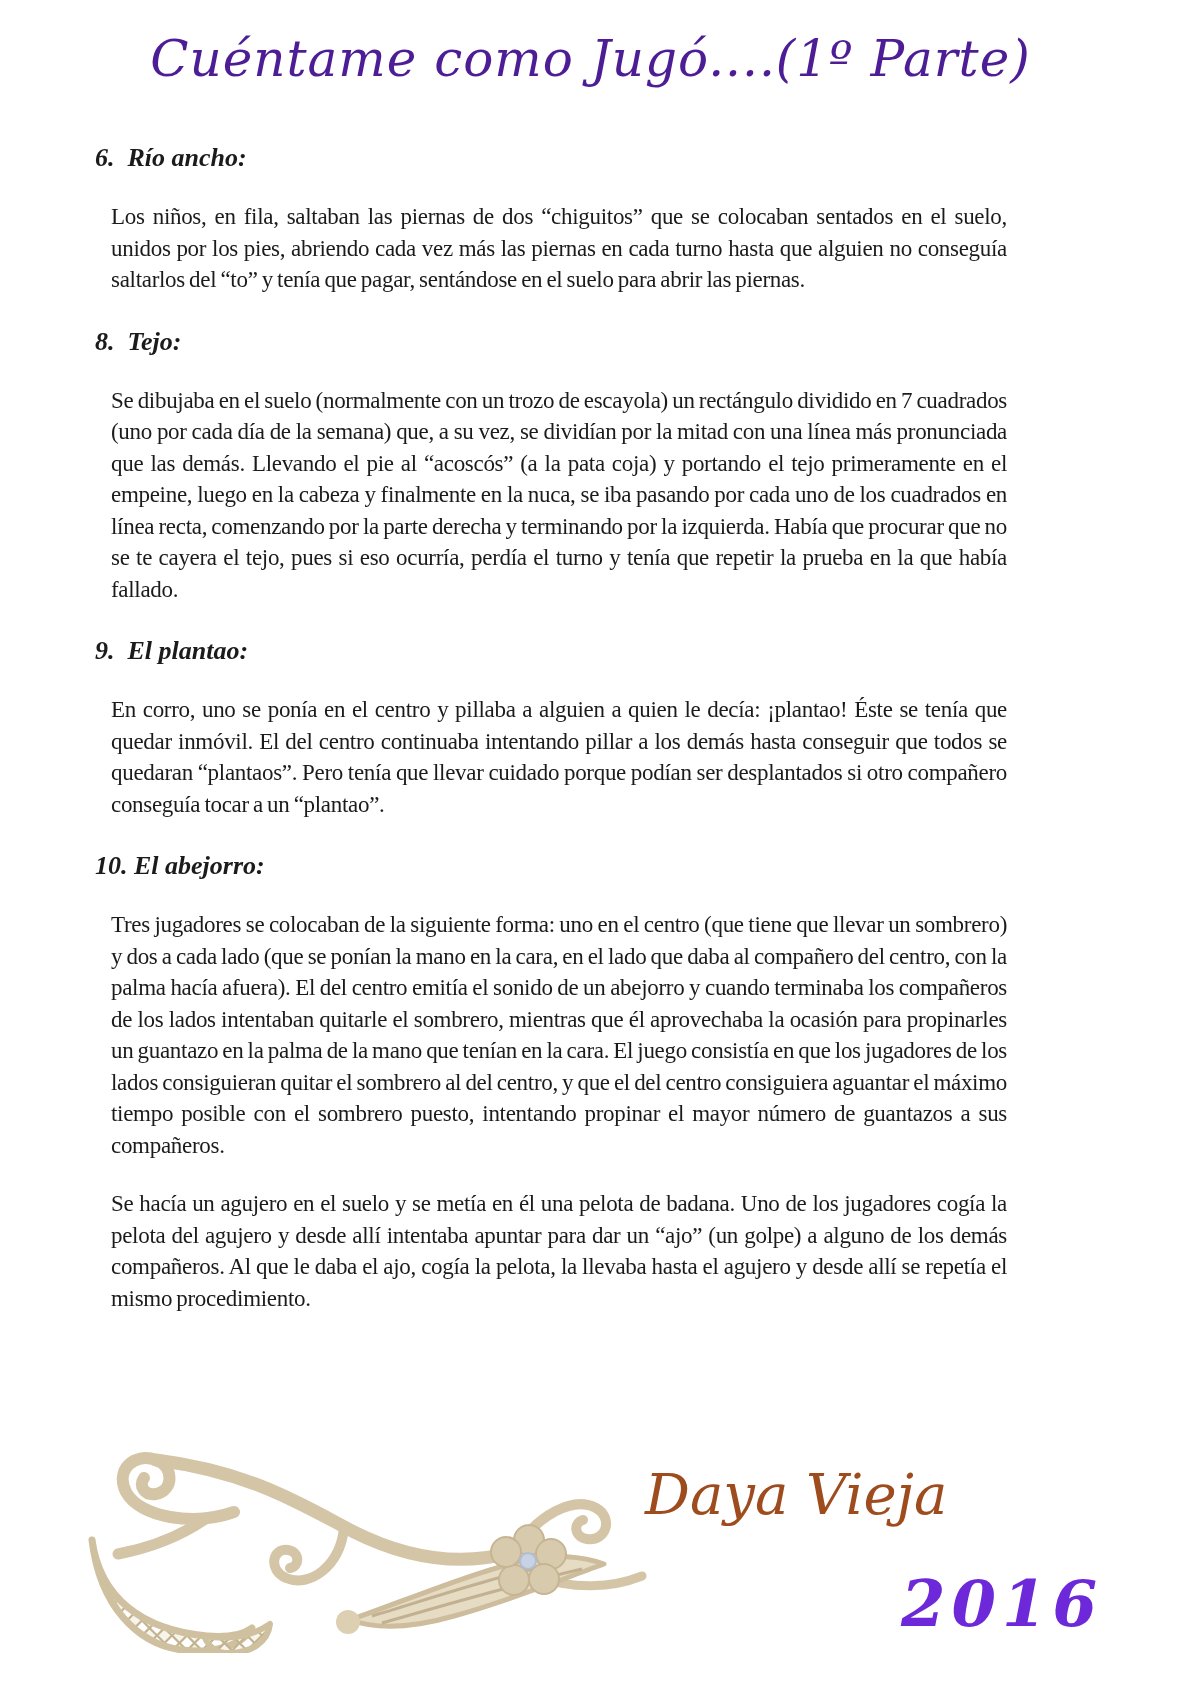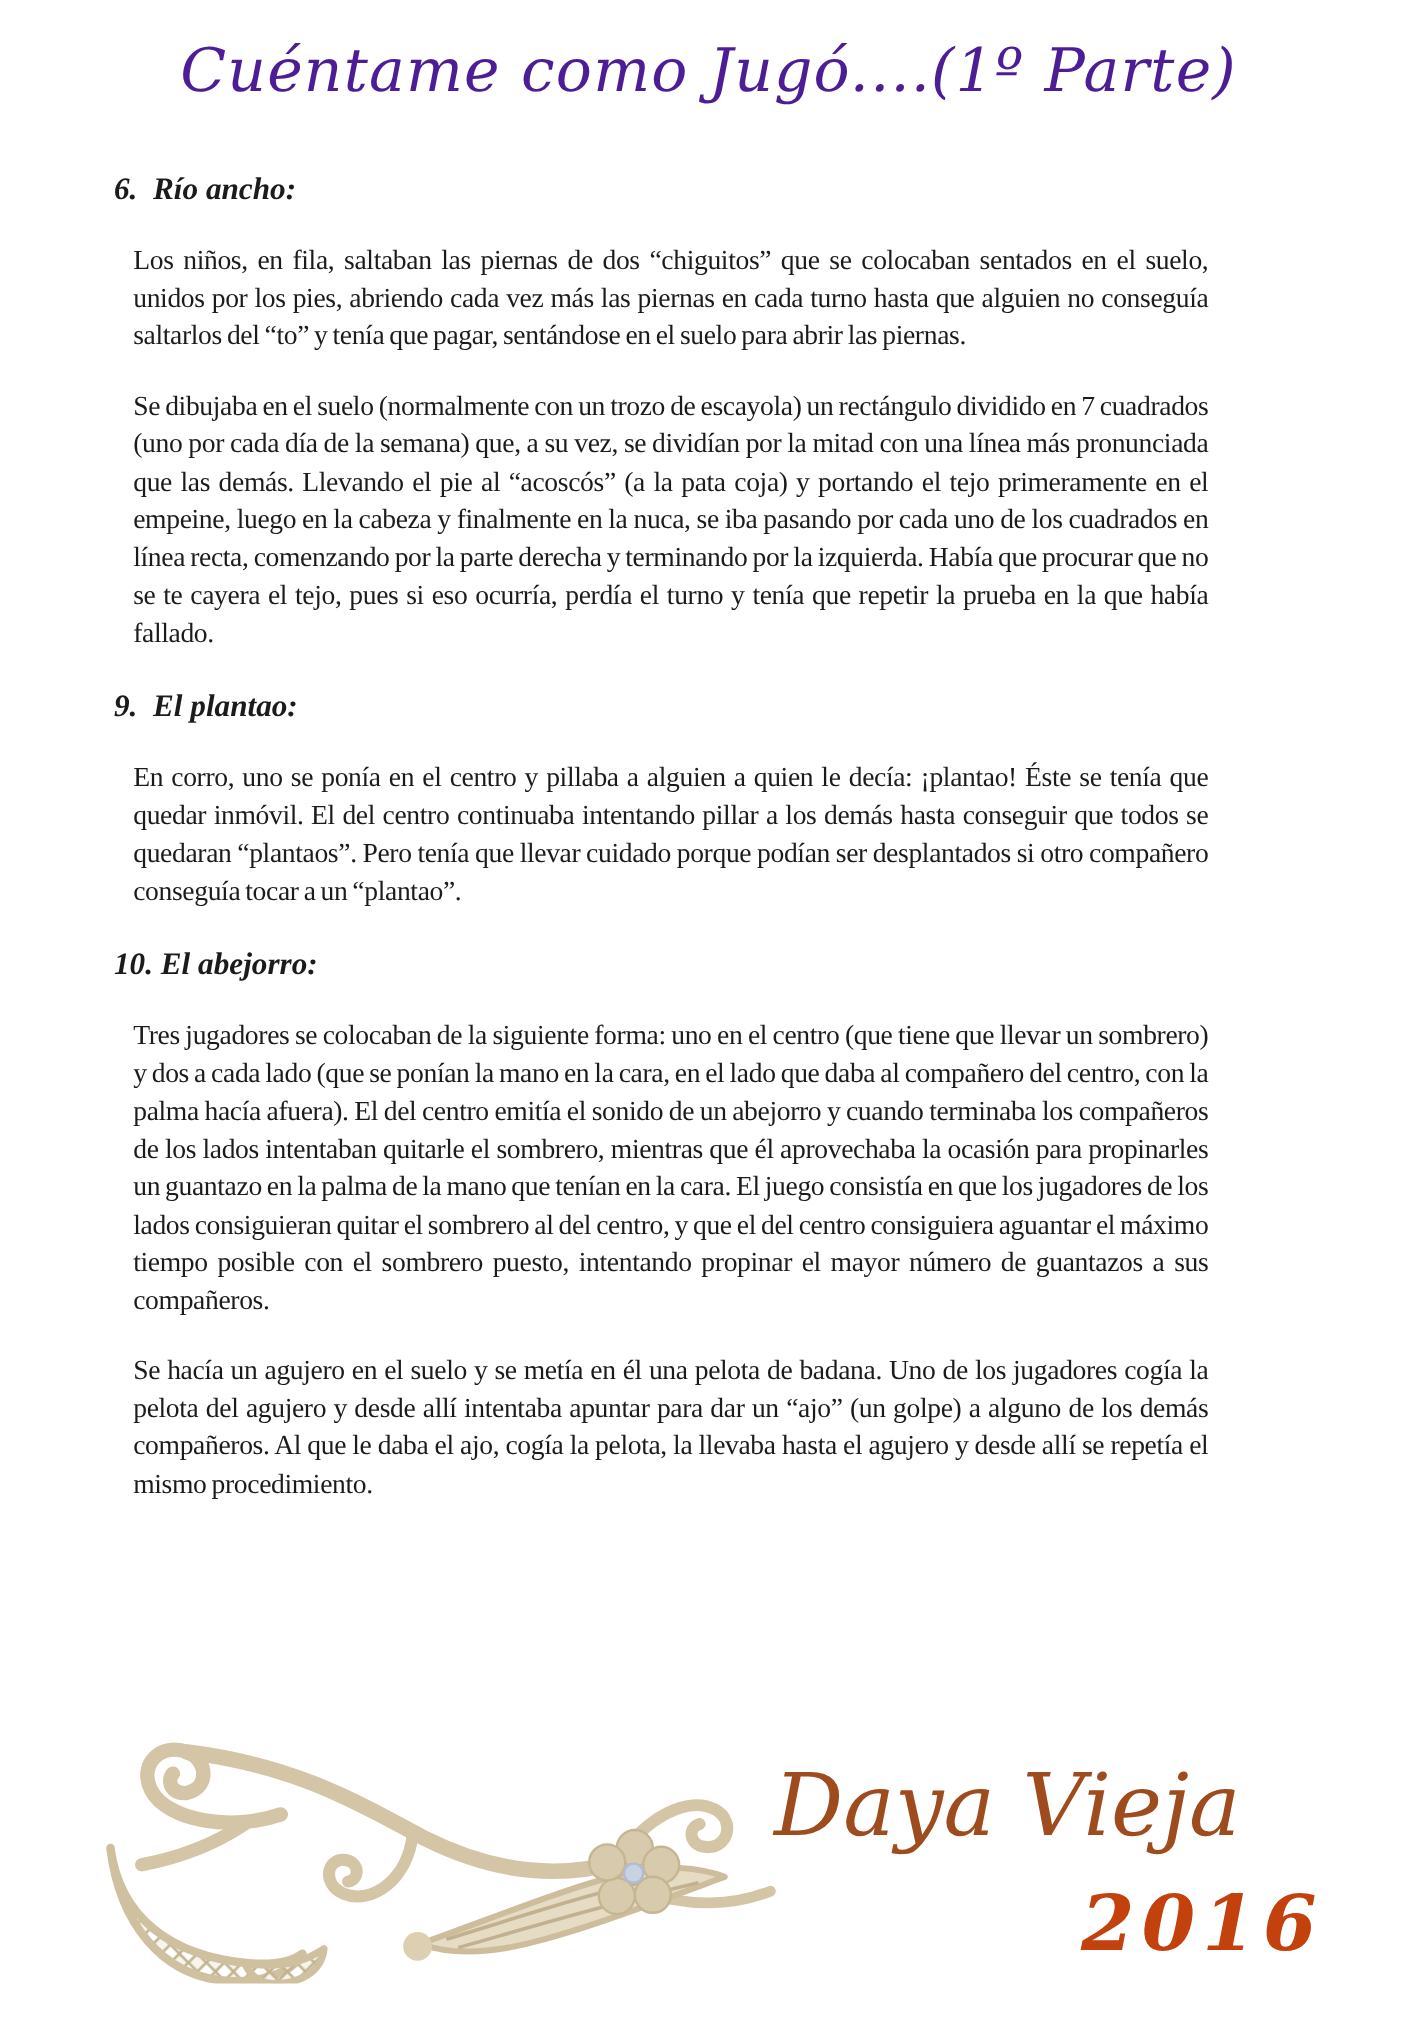--- a/index.html
+++ b/index.html
@@ -58,51 +58,52 @@
     top: 1448px;
   }
   .footer-location {
     position: absolute;
     left: 645px;
     top: 1462px;
     margin: 0;
     font-family: "DejaVu Serif", serif;
     font-style: italic;
     font-weight: 400;
-    font-size: 72px;
+    font-size: 56px;
     color: #9e4c1e;
     white-space: nowrap;
   }
   .footer-year {
     position: absolute;
     right: 78px;
     top: 1566px;
     margin: 0;
     font-family: "DejaVu Serif", serif;
     font-style: italic;
     font-weight: 600;
     font-size: 64px;
     letter-spacing: 6px;
-    color: #c2410c;
+    color: #6d28d9;
     white-space: nowrap;
   }
 </style>
 </head>
 <body>
 
 <div class="page">
 
   <h1 class="title">Cuéntame como Jugó....(1º Parte)</h1>
 
   <main class="content">
     <section class="section">
       <h2>6.  Río ancho:</h2>
       <p>Los niños, en fila, saltaban las piernas de dos “chiguitos” que se colocaban sentados en el suelo, unidos por los pies, abriendo cada vez más las piernas en cada turno hasta que alguien no conseguía saltarlos del “to” y tenía que pagar, sentándose en el suelo para abrir las piernas.</p>
     </section>
     <section class="section">
+      <h2>8.  Tejo:</h2>
       <p>Se dibujaba en el suelo (normalmente con un trozo de escayola) un rectángulo dividido en 7 cuadrados (uno por cada día de la semana) que, a su vez, se dividían por la mitad con una línea más pronunciada que las demás. Llevando el pie al “acoscós” (a la pata coja) y portando el tejo primeramente en el empeine, luego en la cabeza y finalmente en la nuca, se iba pasando por cada uno de los cuadrados en línea recta, comenzando por la parte derecha y terminando por la izquierda. Había que procurar que no se te cayera el tejo, pues si eso ocurría, perdía el turno y tenía que repetir la prueba en la que había fallado.</p>
     </section>
     <section class="section">
       <h2>9.  El plantao:</h2>
       <p>En corro, uno se ponía en el centro y pillaba a alguien a quien le decía: ¡plantao! Éste se tenía que quedar inmóvil. El del centro continuaba intentando pillar a los demás hasta conseguir que todos se quedaran “plantaos”. Pero tenía que llevar cuidado porque podían ser desplantados si otro compañero conseguía tocar a un “plantao”.</p>
     </section>
     <section class="section">
       <h2>10. El abejorro:</h2>
       <p>Tres jugadores se colocaban de la siguiente forma: uno en el centro (que tiene que llevar un sombrero) y dos a cada lado (que se ponían la mano en la cara, en el lado que daba al compañero del centro, con la palma hacía afuera). El del centro emitía el sonido de un abejorro y cuando terminaba los compañeros de los lados intentaban quitarle el sombrero, mientras que él aprovechaba la ocasión para propinarles un guantazo en la palma de la mano que tenían en la cara. El juego consistía en que los jugadores de los lados consiguieran quitar el sombrero al del centro, y que el del centro consiguiera aguantar el máximo tiempo posible con el sombrero puesto, intentando propinar el mayor número de guantazos a sus compañeros.</p>
     </section>

